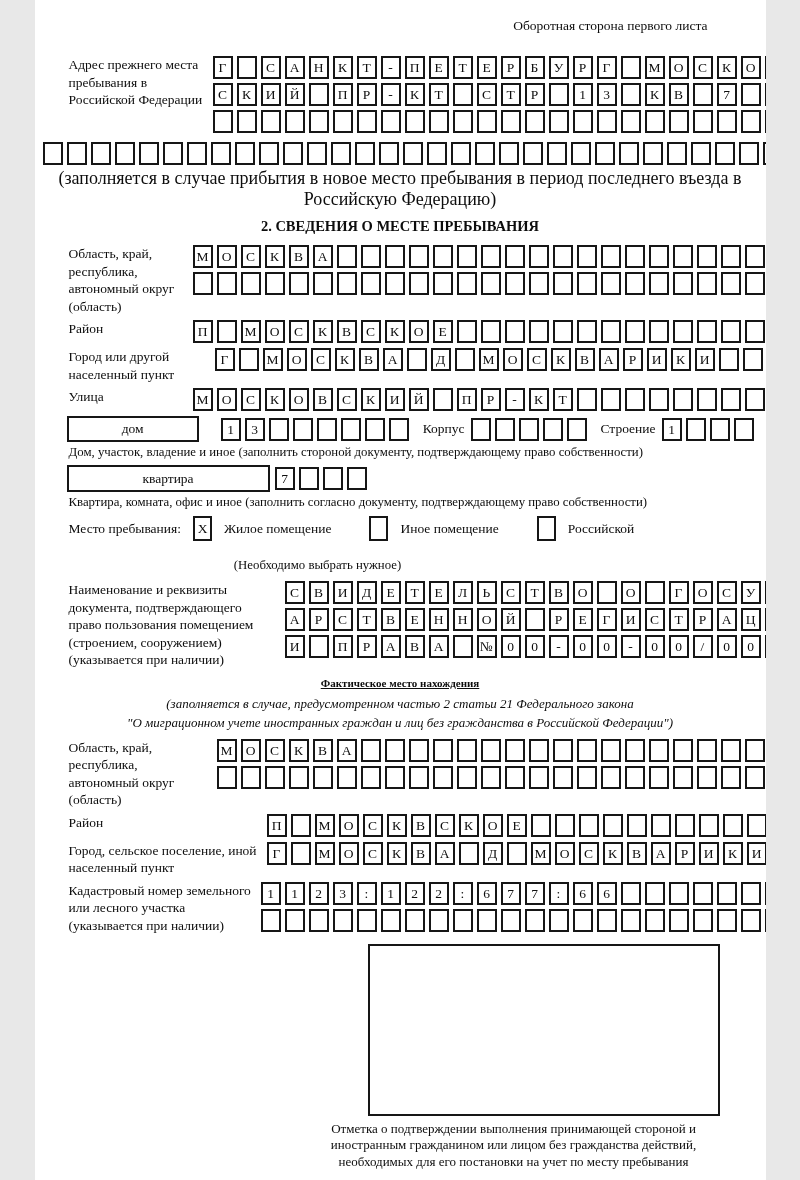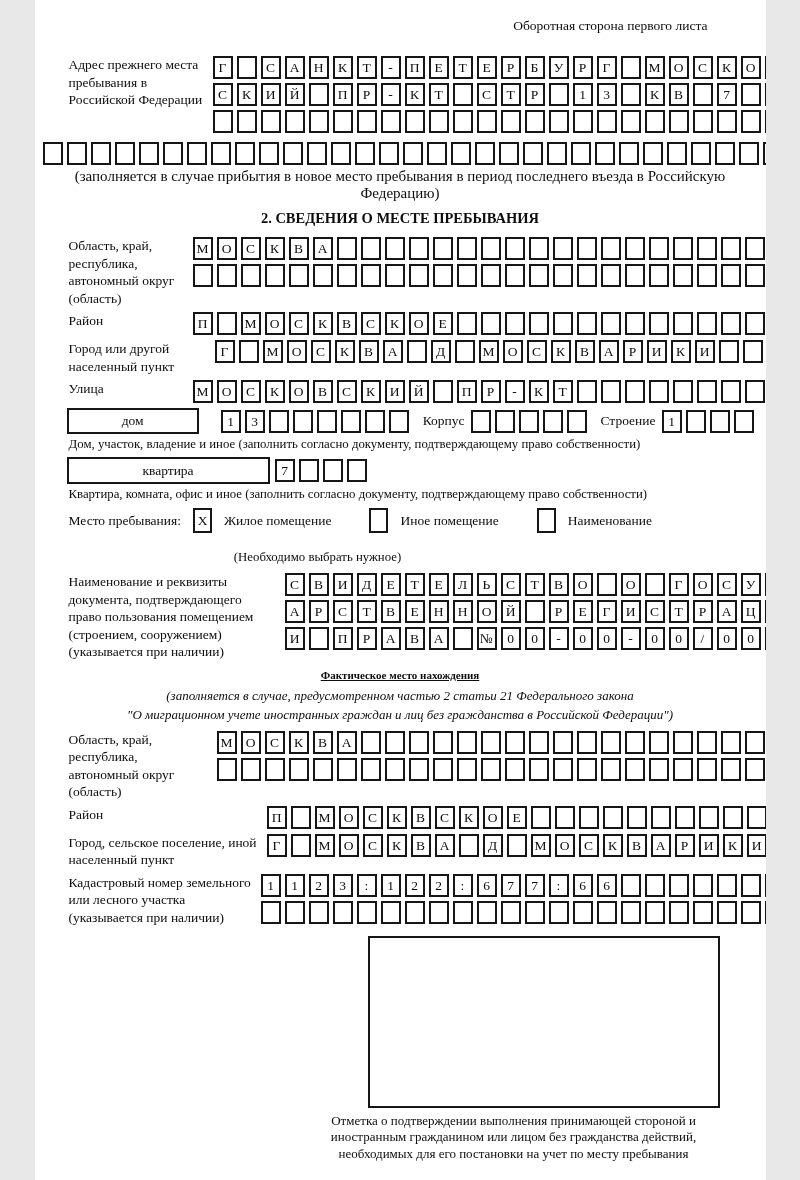--- a/index.html
+++ b/index.html
@@ -8,21 +8,21 @@
   .hdr{text-align:right;font-size:13.5px;padding-right:50px;margin-top:8px;margin-bottom:22px;}
   .cellrow{display:flex;}
   .cell{flex:0 0 auto;width:20px;height:23px;box-sizing:border-box;border:2px solid #161616;margin-right:4px;
         text-align:center;font-size:13.5px;line-height:19px;overflow:hidden;}
   .rows>.cellrow{margin-bottom:4px;}
   .field{display:flex;margin-bottom:5px;}
   .label{font-size:13.5px;line-height:17.5px;box-sizing:border-box;padding-left:26px;padding-right:8px;}
   .lw1{flex:0 0 170px;} .lw2{flex:0 0 150px;} .lw3{flex:0 0 172px;} .lw4{flex:0 0 242px;}
   .lw5{flex:0 0 174px;} .lw6{flex:0 0 224px;} .lw7{flex:0 0 218px;}
   .fullrow{margin-bottom:3px;}
-  .note{font-size:15px;text-align:center;margin-bottom:8px;}
+  .note{font-size:18px;text-align:center;margin-bottom:8px;}
   .title{font-weight:bold;font-size:14.5px;text-align:center;margin:4px 0 10px 0;}
   .domrow,.kvrow{display:flex;align-items:center;margin:4px 0 3px 0;padding-left:24px;}
   .widebox{box-sizing:border-box;border:2px solid #161616;display:flex;align-items:center;justify-content:center;font-size:13.5px;}
   .dombox{width:178px;height:26px;margin-right:22px;}
   .kvbox{width:203px;height:27px;margin-right:5px;}
   .inlinelabel{font-size:13.5px;margin:0 6px 0 10px;white-space:nowrap;}
   .smallcap{font-size:12.8px;margin:1px 0 5px 0;padding-left:26px;}
   .cbrow{display:flex;align-items:center;margin:6px 0 2px 0;padding-left:26px;font-size:13.5px;}
   .checkbox{width:19px;height:25px;box-sizing:border-box;border:2px solid #161616;display:inline-flex;align-items:center;
             justify-content:center;font-size:13.5px;margin:0 12px;flex:0 0 auto;}
@@ -334,21 +334,21 @@
         <span class="cell"></span>
       </div>
     <div class="inlinelabel">Строение</div>
     <div class="cellrow">
         <span class="cell filled">1</span>
         <span class="cell"></span>
         <span class="cell"></span>
         <span class="cell"></span>
       </div>
   </div>
-  <div class="smallcap">Дом, участок, владение и иное (заполнить согласно документу, подтверждающему право собственности)</div>
+  <div class="smallcap">Дом, участок, владение и иное (заполнить стороной документу, подтверждающему право собственности)</div>
 
   <div class="kvrow">
     <div class="widebox kvbox">квартира</div>
     <div class="cellrow">
         <span class="cell filled">7</span>
         <span class="cell"></span>
         <span class="cell"></span>
         <span class="cell"></span>
       </div>
   </div>
@@ -356,21 +356,21 @@
 
   <div class="cbrow">
     <span>Место пребывания:</span>
     <span class="checkbox">X</span>
     <span>Жилое помещение</span>
     <span class="cbspacer"></span>
     <span class="checkbox"></span>
     <span>Иное помещение</span>
     <span class="cbspacer"></span>
     <span class="checkbox"></span>
-    <span>Наименование</span>
+    <span>Российской</span>
   </div>
   <div class="cbnote">(Необходимо выбрать нужное)</div>
 
   <div class="field">
     <div class="label lw4">Наименование и реквизиты документа, подтверждающего право пользования помещением (строением, сооружением) (указывается при наличии)</div>
     <div class="rows">
       <div class="cellrow">
           <span class="cell filled">С</span>
           <span class="cell filled">В</span>
           <span class="cell filled">И</span>

